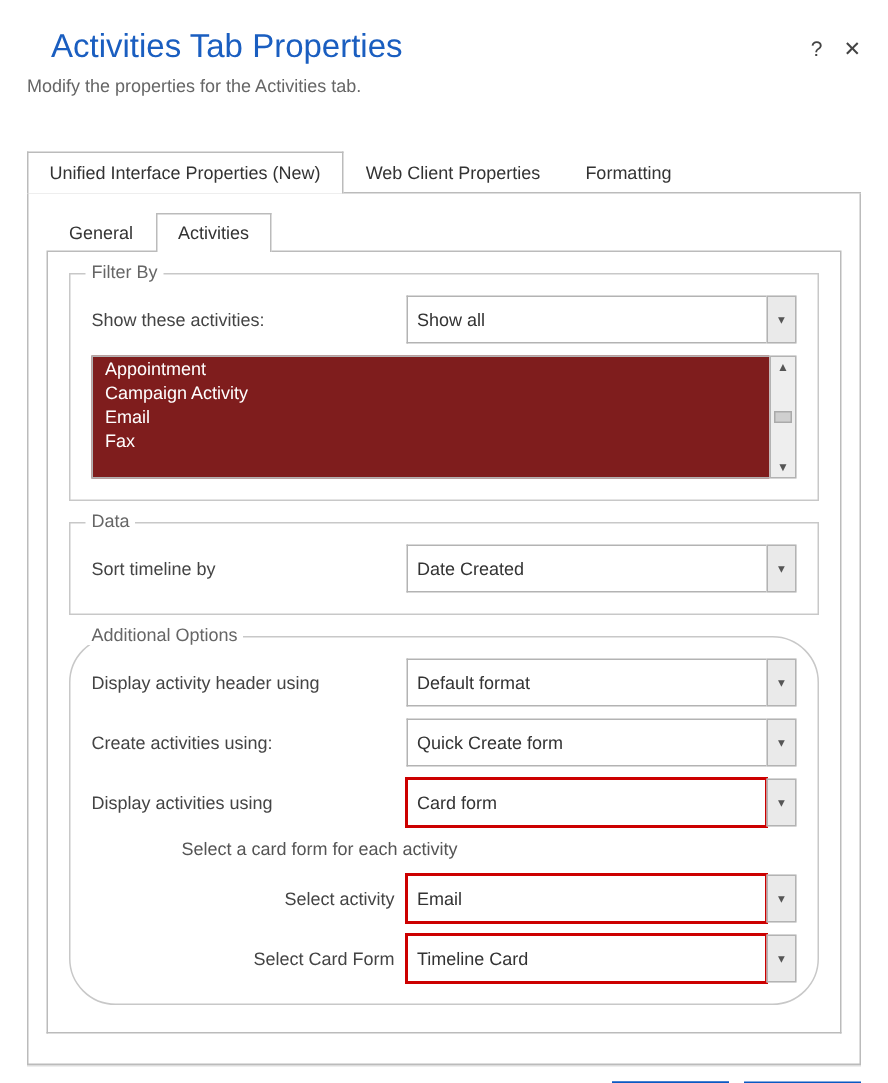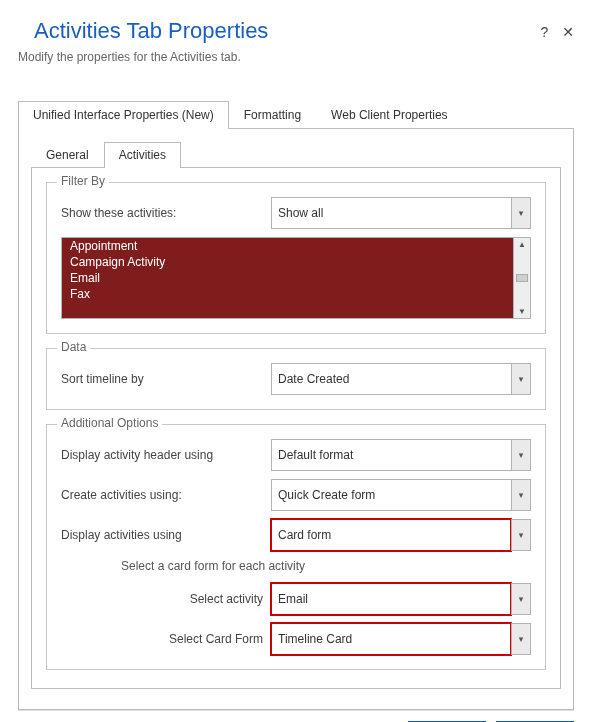--- a/index.html
+++ b/index.html
@@ -64,22 +64,22 @@
     <h1 class="title">Activities Tab Properties</h1>
     <div class="header-icons">
       <span>?</span>
       <span>✕</span>
     </div>
   </div>
   <p class="subtitle">Modify the properties for the Activities tab.</p>
 
   <div class="outer-tabs">
     <div class="outer-tab active">Unified Interface Properties (New)</div>
+    <div class="outer-tab">Web Client Properties</div>
     <div class="outer-tab">Formatting</div>
-    <div class="outer-tab">Web Client Properties</div>
   </div>
 
   <div class="outer-panel">
 
     <div class="inner-tabs">
       <div class="inner-tab">General</div>
       <div class="inner-tab active">Activities</div>
     </div>
 
     <div class="inner-panel">
@@ -116,21 +116,21 @@
           <div class="label">Sort timeline by</div>
           <div class="select">
             <div class="select-field">Date Created</div>
             <div class="select-btn">
                 <span class="chev">▾</span>
               </div>
           </div>
         </div>
       </div>
 
-      <div class="group" style="margin-bottom:0;">
+      <div class="group" style="margin-bottom:0;border-radius:31px;">
         <span class="group-title">Additional Options</span>
 
         <div class="row">
           <div class="label">Display activity header using</div>
           <div class="select">
             <div class="select-field">Default format</div>
             <div class="select-btn">
                 <span class="chev">▾</span>
               </div>
           </div>

